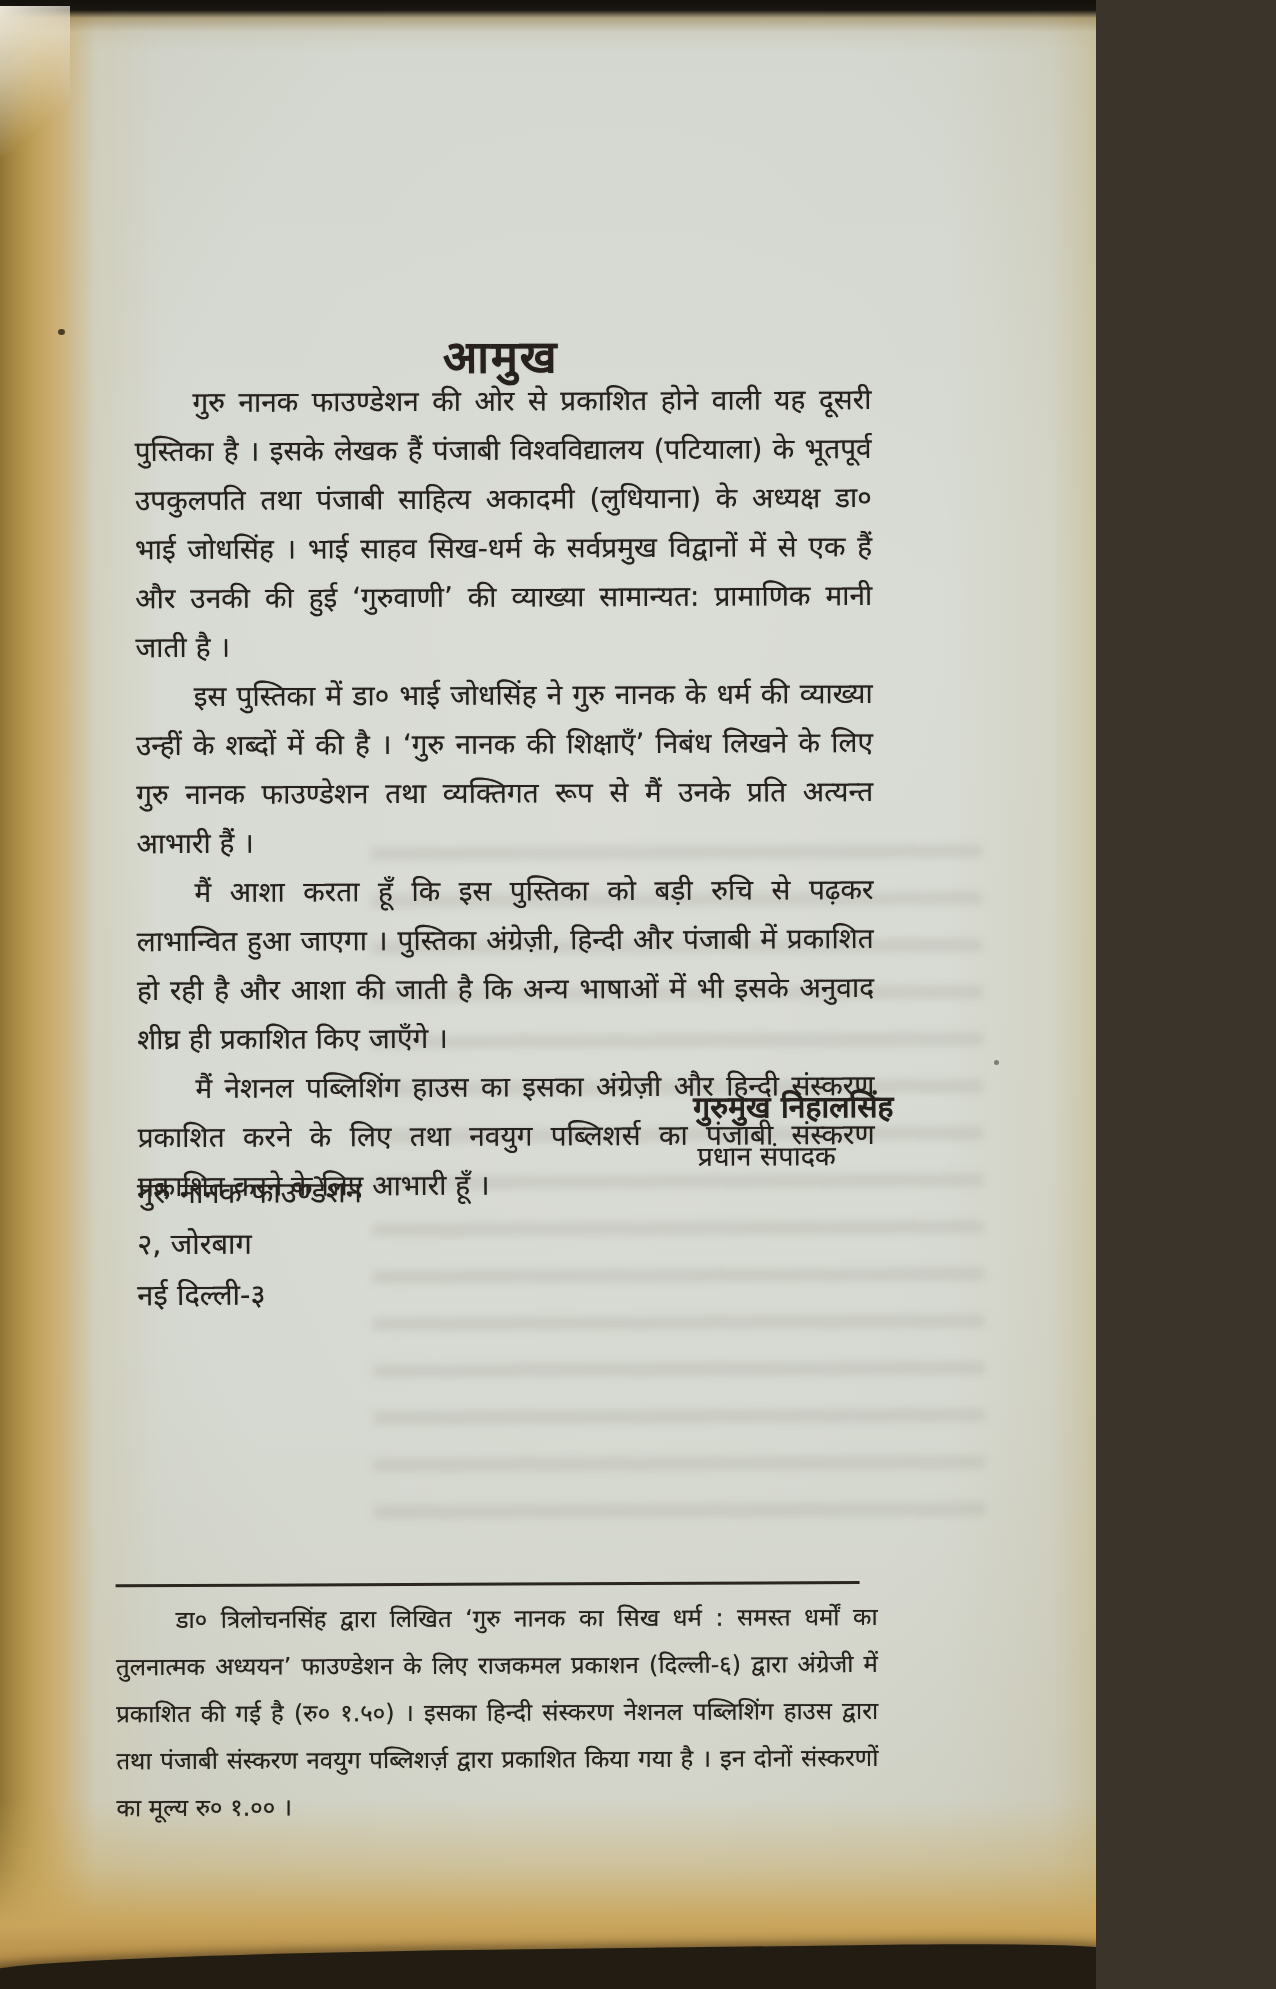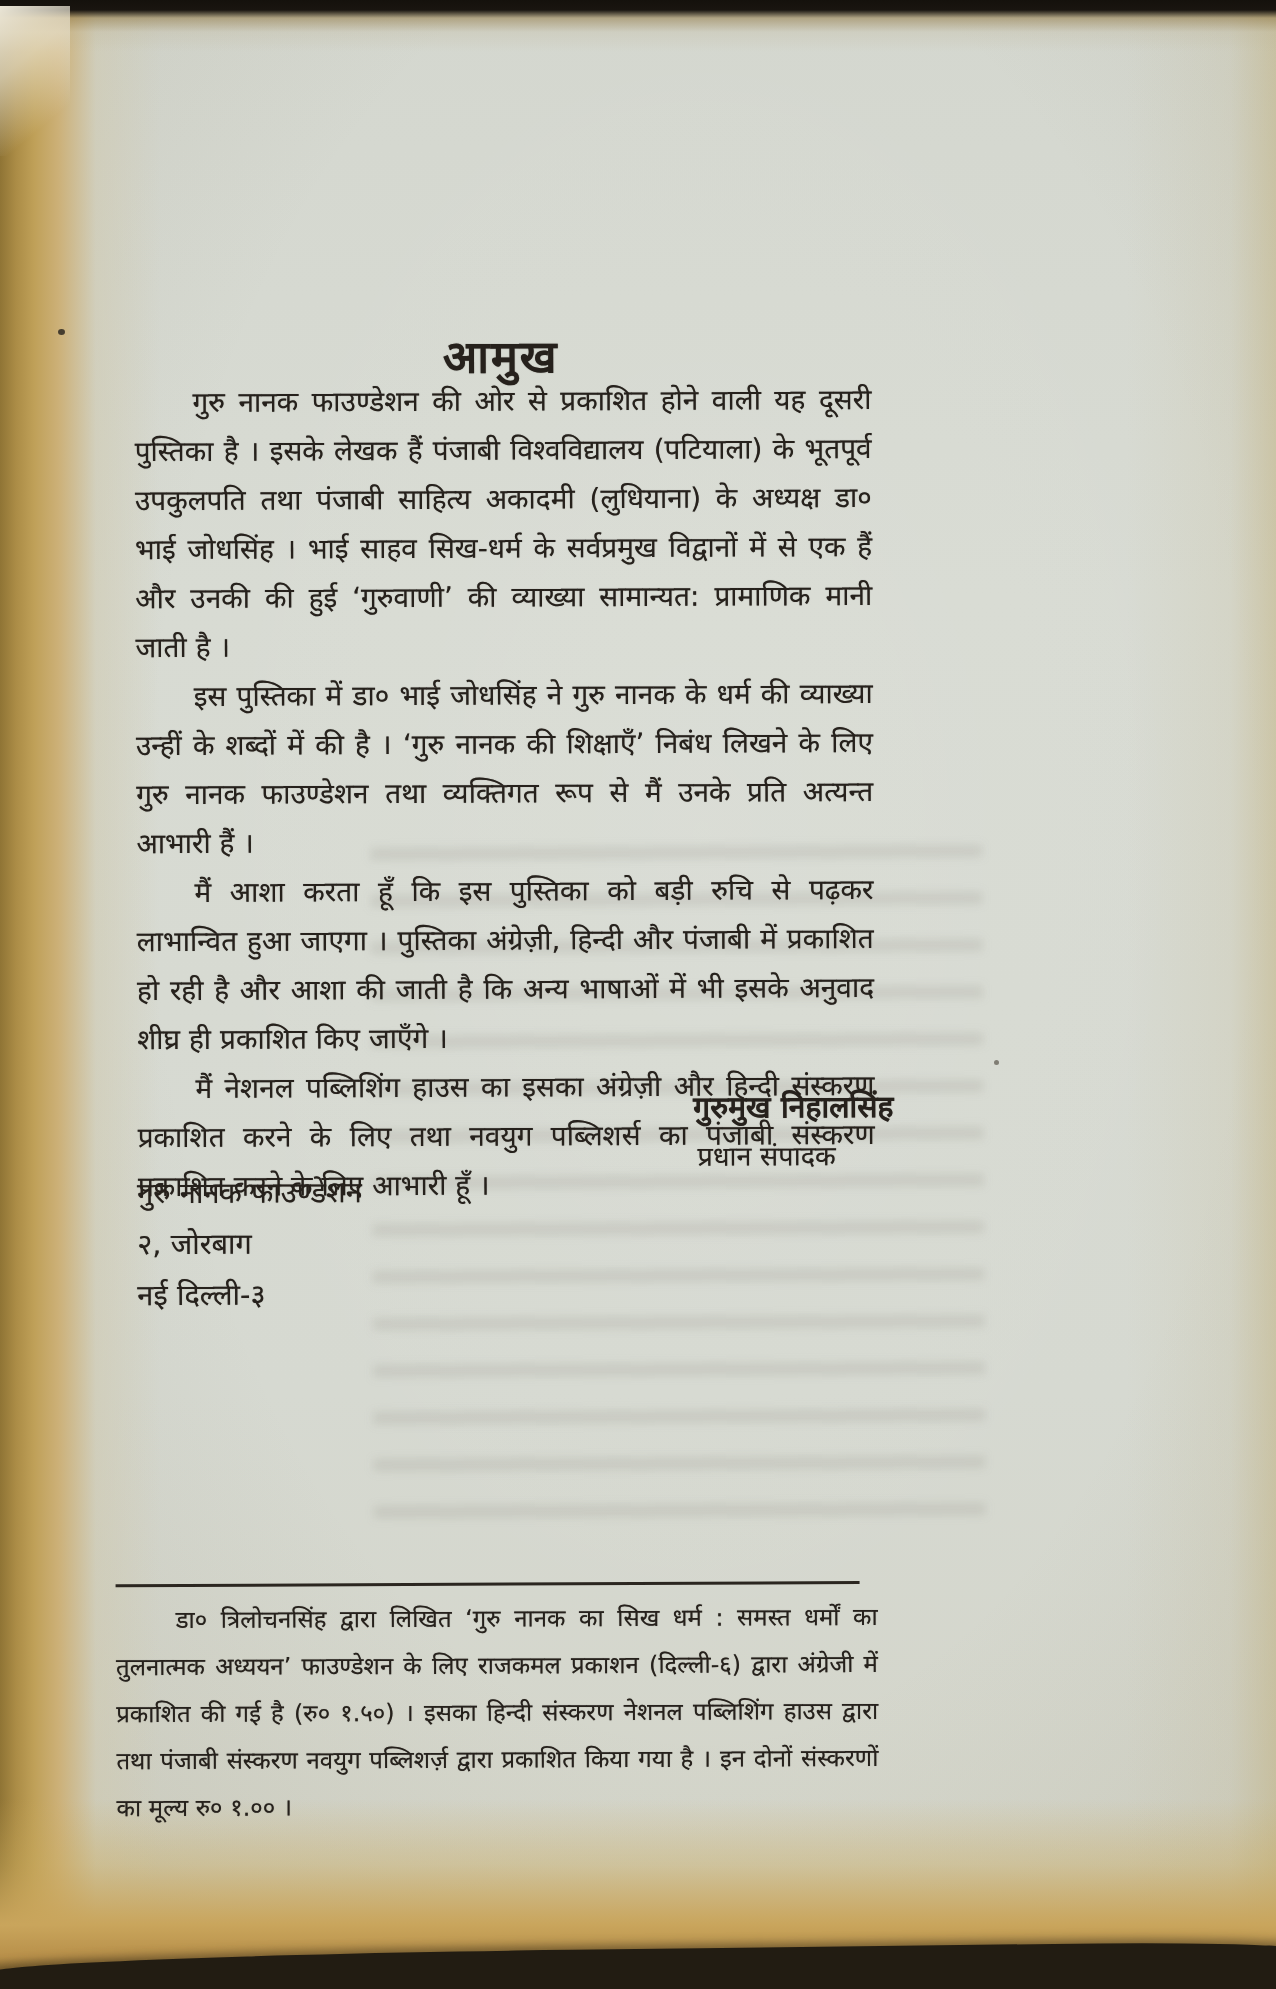--- a/index.html
+++ b/index.html
@@ -8,21 +8,21 @@
     --edge-tan:#b9964e;
     --edge-dark:#241e14;
   }
   html,body{margin:0;padding:0;}
   body{
     width:1276px;height:1989px;overflow:hidden;
     font-family:"DejaVu Sans","Liberation Sans",sans-serif;
     background:#3a342a;
   }
   .photo{
-    position:relative;width:1276px;height:1989px;overflow:hidden;
+    position:relative;width:1096px;height:1989px;overflow:hidden;
     background:
       radial-gradient(ellipse at 55% 42%, rgba(255,255,255,0.07) 0%, rgba(255,255,255,0) 55%, rgba(125,112,78,0.14) 100%),
       linear-gradient(180deg, #d4d7cf 0%, #d8dbd3 30%, #d6d9d1 70%, #d3d4c8 100%);
   }
   
   .edge-top{
     position:absolute;left:0;top:0;right:0;height:52px;
     background:linear-gradient(180deg, #14110c 0px, #191510 10px, rgba(146,122,70,0.55) 18px, rgba(190,180,150,0.25) 32px, rgba(215,218,210,0) 52px);
   }
   .corner-topleft{

